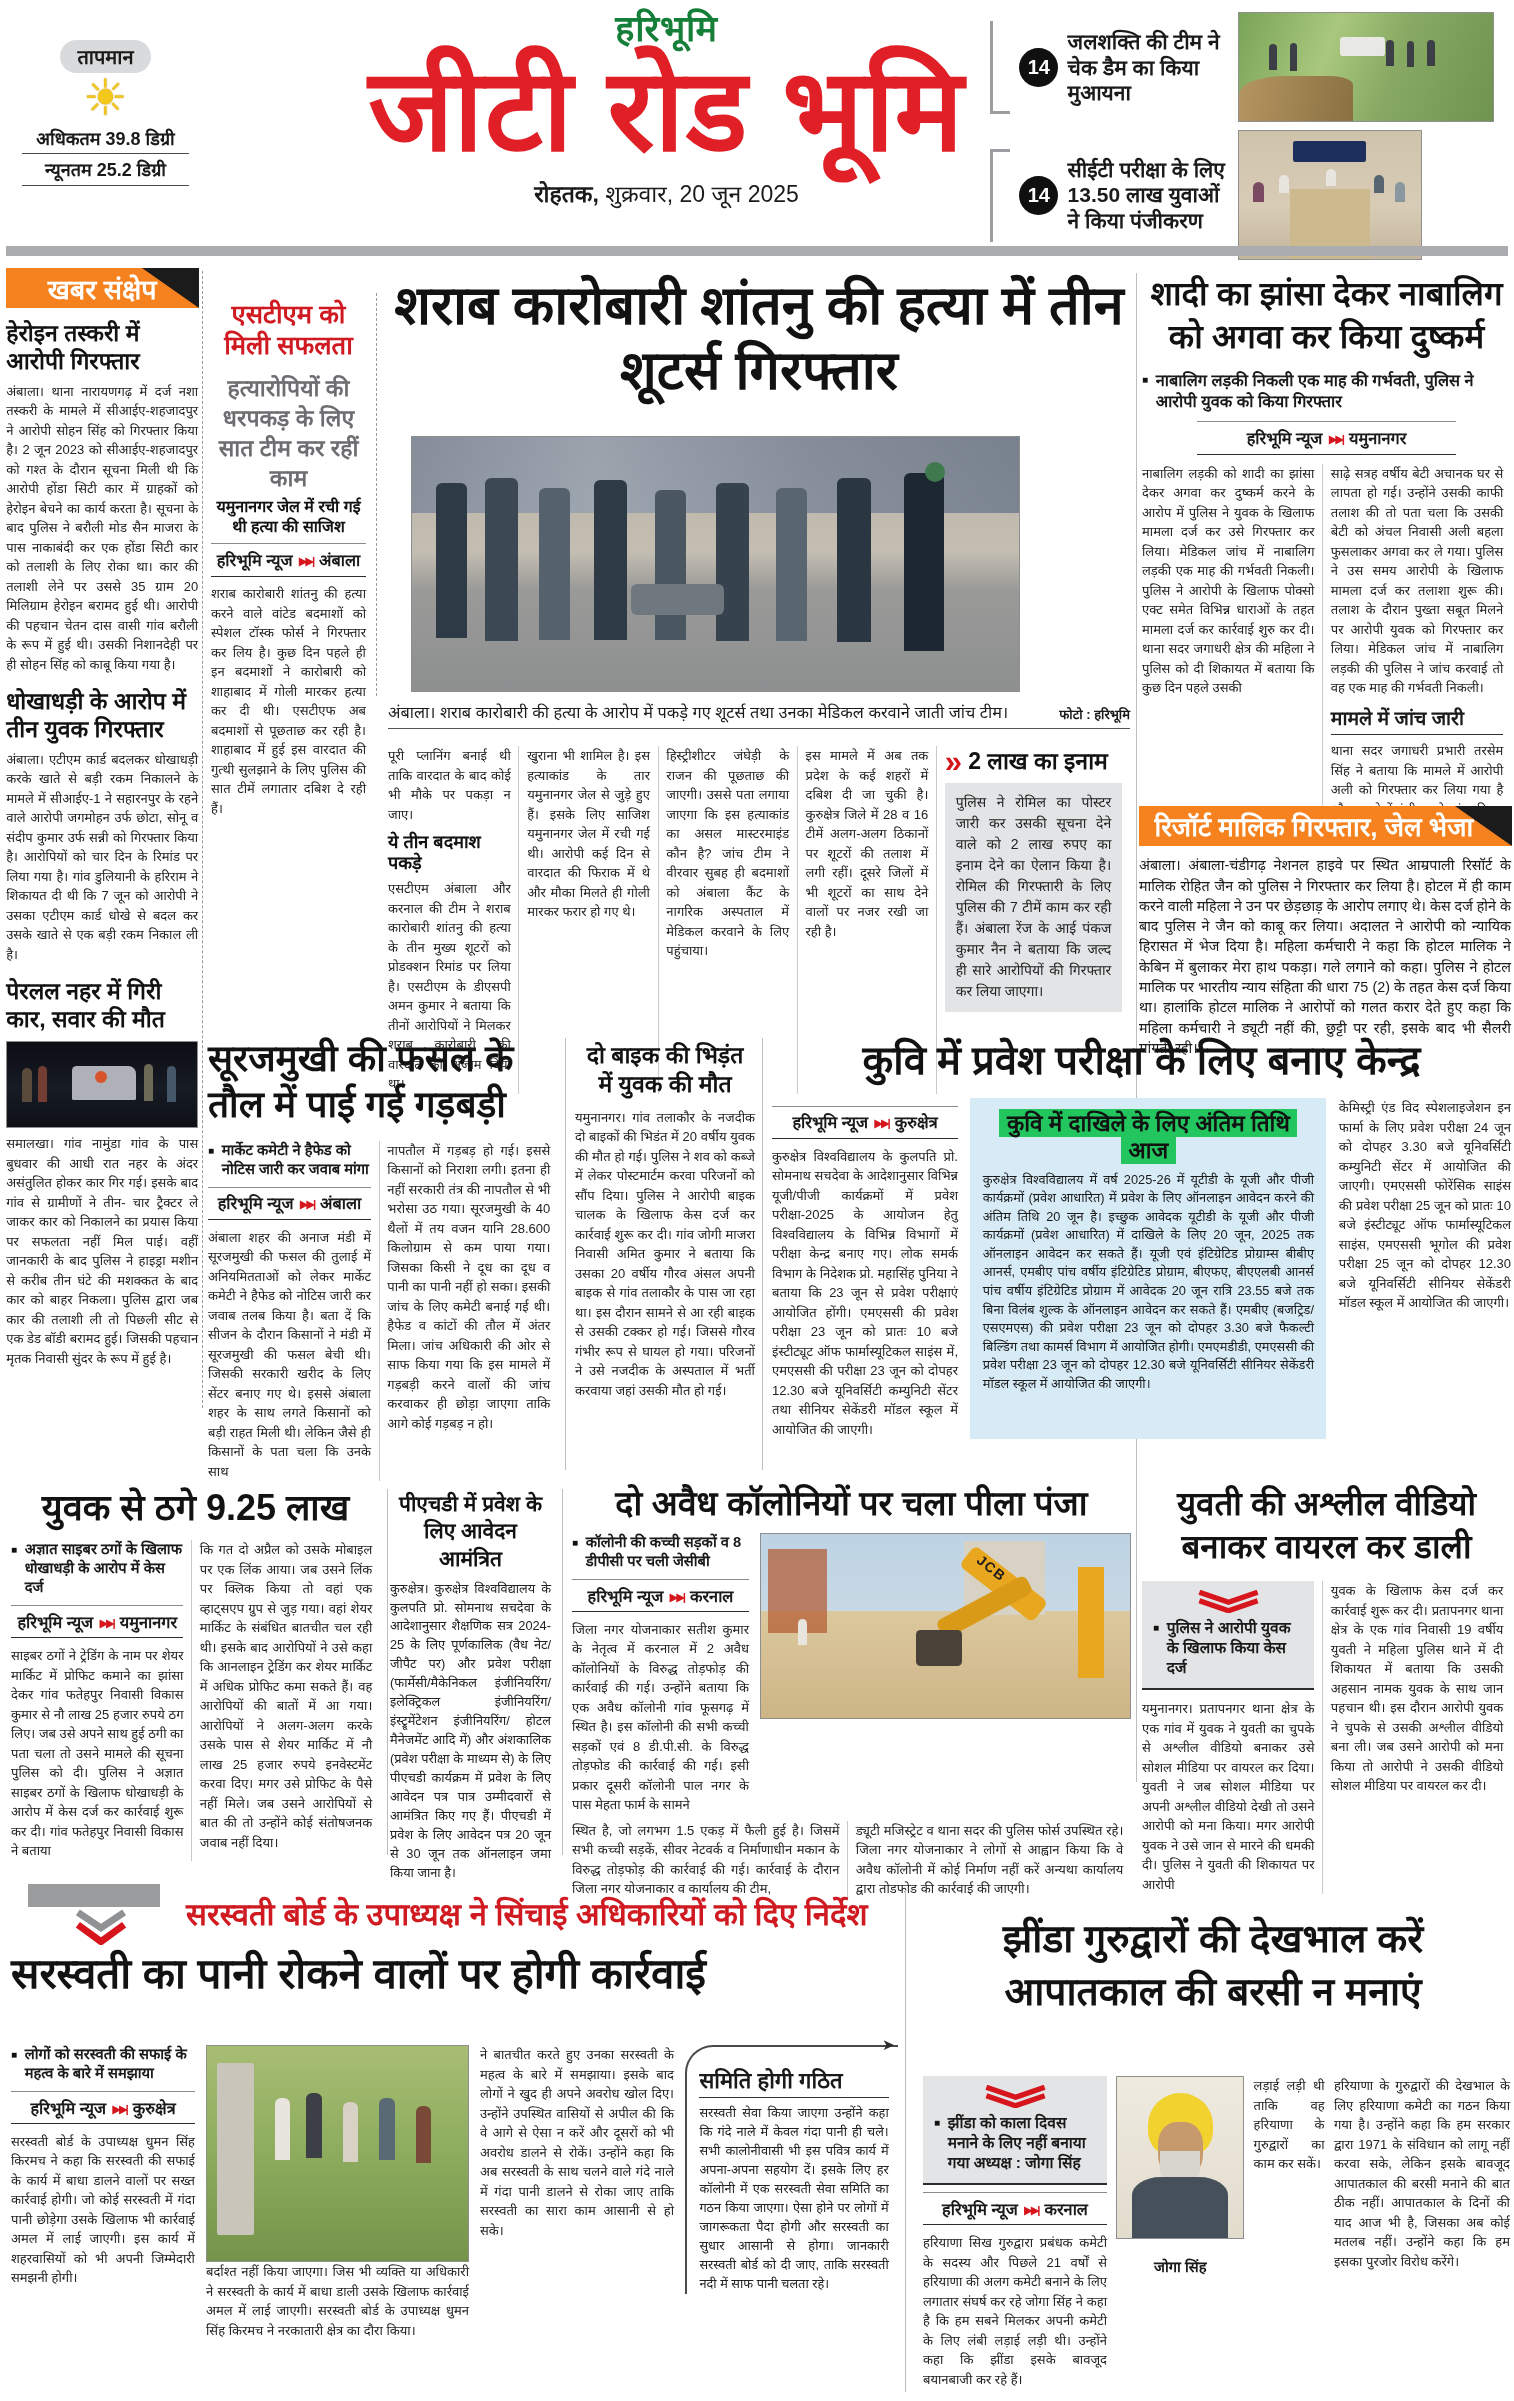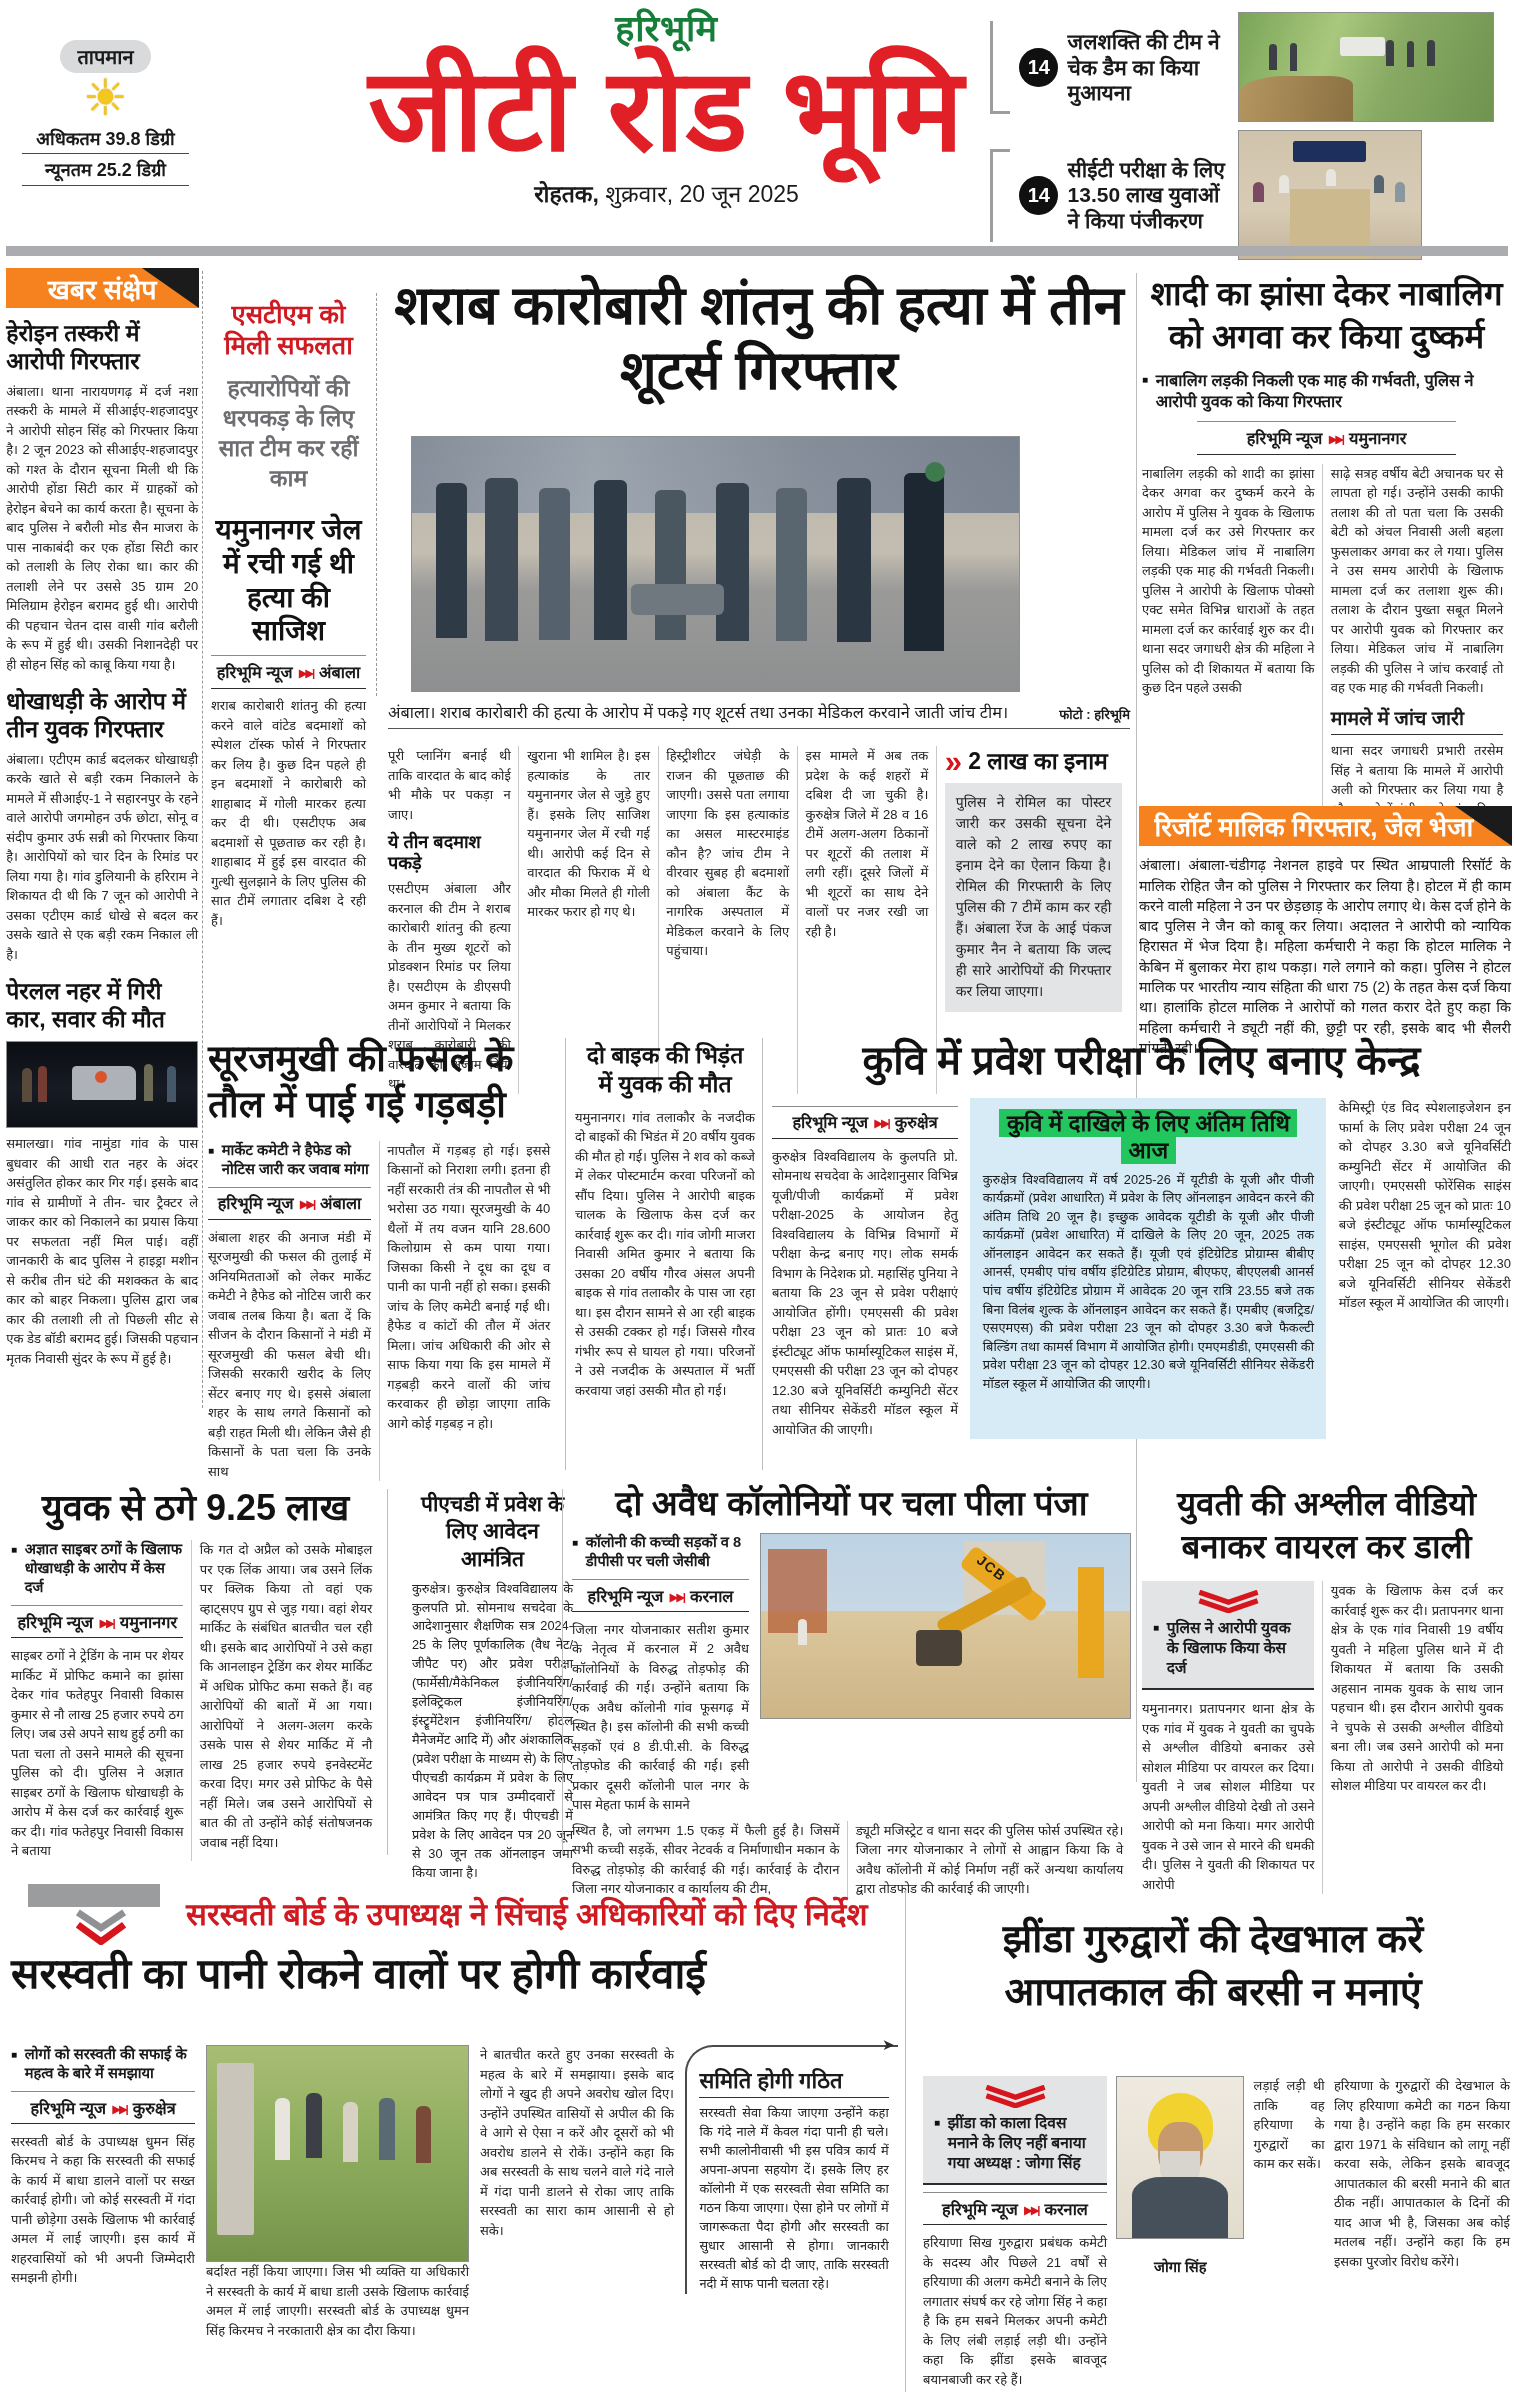--- a/index.html
+++ b/index.html
@@ -128,21 +128,21 @@
     </div>
     <p class="body-txt j">समालखा। गांव नामुंडा गांव के पास बुधवार की आधी रात नहर के अंदर असंतुलित होकर कार गिर गई। इसके बाद गांव से ग्रामीणों ने तीन- चार ट्रैक्टर ले जाकर कार को निकालने का प्रयास किया पर सफलता नहीं मिल पाई। वहीं जानकारी के बाद पुलिस ने हाइड्रा मशीन से करीब तीन घंटे की मशक्कत के बाद कार को बाहर निकला। पुलिस द्वारा जब कार की तलाशी ली तो पिछली सीट से एक डेड बॉडी बरामद हुई। जिसकी पहचान मृतक निवासी सुंदर के रूप में हुई है।</p>
   </div>
 
   <div class="vdash" style="left:202px;top:271px;height:1137px"></div>
 
   <div class="abs" style="left:211px;top:273px;width:919px;height:732px">
     <div class="abs c" style="left:0;top:26px;width:155px">
       <div class="kicker-red">एसटीएम को मिली सफलता</div>
       <div class="deck-gray" style="margin-top:12.4px">हत्यारोपियों की धरपकड़ के लिए सात टीम कर रहीं काम</div>
-      <div class="hd" style="font-size:28px;margin-top:20px">यमुनानगर जेल में रची गई थी हत्या की साजिश</div>
+      <div class="hd" style="font-size:16px;margin-top:4px">यमुनानगर जेल में रची गई थी हत्या की साजिश</div>
       <div class="byline">
         <span>हरिभूमि न्यूज</span>
         <span class="arr">▶▶|</span>
         <span>अंबाला</span>
       </div>
       <p class="body-txt j" style="text-align:justify">शराब कारोबारी शांतनु की हत्या करने वाले वांटेड बदमाशों को स्पेशल टॉस्क फोर्स ने गिरफ्तार कर लिय है। कुछ दिन पहले ही इन बदमाशों ने कारोबारी को शाहाबाद में गोली मारकर हत्या कर दी थी। एसटीएफ अब बदमाशों से पूछताछ कर रही है। शाहाबाद में हुई इस वारदात की गुत्थी सुलझाने के लिए पुलिस की सात टीमें लगातार दबिश दे रही हैं।</p>
     </div>
 
     <div class="vdash" style="left:165px;top:20px;height:403px"></div>
 
@@ -304,21 +304,21 @@
         <p class="body-txt j">साइबर ठगों ने ट्रेडिंग के नाम पर शेयर मार्किट में प्रोफिट कमाने का झांसा देकर गांव फतेहपुर निवासी विकास कुमार से नौ लाख 25 हजार रुपये ठग लिए। जब उसे अपने साथ हुई ठगी का पता चला तो उसने मामले की सूचना पुलिस को दी। पुलिस ने अज्ञात साइबर ठगों के खिलाफ धोखाधड़ी के आरोप में केस दर्ज कर कार्रवाई शुरू कर दी। गांव फतेहपुर निवासी विकास ने बताया</p>
       </div>
       <div>
           <p class="body-txt j">कि गत दो अप्रैल को उसके मोबाइल पर एक लिंक आया। जब उसने लिंक पर क्लिक किया तो वहां एक व्हाट्सएप ग्रुप से जुड़ गया। वहां शेयर मार्किट के संबंधित बातचीत चल रही थी। इसके बाद आरोपियों ने उसे कहा कि आनलाइन ट्रेडिंग कर शेयर मार्किट में अधिक प्रोफिट कमा सकते हैं। वह आरोपियों की बातों में आ गया। आरोपियों ने अलग-अलग करके उसके पास से शेयर मार्किट में नौ लाख 25 हजार रुपये इनवेस्टमेंट करवा दिए। मगर उसे प्रोफिट के पैसे नहीं मिले। जब उसने आरोपियों से बात की तो उन्होंने कोई संतोषजनक जवाब नहीं दिया।</p>
         </div>
     </div>
   </div>
 
   <div class="vline" style="left:387px;top:1489px;height:366px"></div>
 
-  <div class="abs" style="left:412px;top:1490px;width:161px">
+  <div class="abs" style="left:390px;top:1490px;width:161px">
     <h3 class="hd c" style="font-size:21px;line-height:1.3">
       <span>पीएचडी में प्रवेश के</span><br>
       <span>लिए आवेदन आमंत्रित</span>
     </h3>
     <p class="small-txt j" style="margin-top:7.7px">कुरुक्षेत्र। कुरुक्षेत्र विश्वविद्यालय के कुलपति प्रो. सोमनाथ सचदेवा के आदेशानुसार शैक्षणिक सत्र 2024-25 के लिए पूर्णकालिक (वैध नेट/जीपैट पर) और प्रवेश परीक्षा (फार्मेसी/मैकेनिकल इंजीनियरिंग/ इलेक्ट्रिकल इंजीनियरिंग/ इंस्ट्रूमेंटेशन इंजीनियरिंग/ होटल मैनेजमेंट आदि में) और अंशकालिक (प्रवेश परीक्षा के माध्यम से) के लिए पीएचडी कार्यक्रम में प्रवेश के लिए आवेदन पत्र पात्र उम्मीदवारों से आमंत्रित किए गए हैं। पीएचडी में प्रवेश के लिए आवेदन पत्र 20 जून से 30 जून तक ऑनलाइन जमा किया जाना है।</p>
   </div>
 
   <div class="vline" style="left:562px;top:1489px;height:366px"></div>
 
   <div class="abs" style="left:572px;top:1483px;width:559px">

